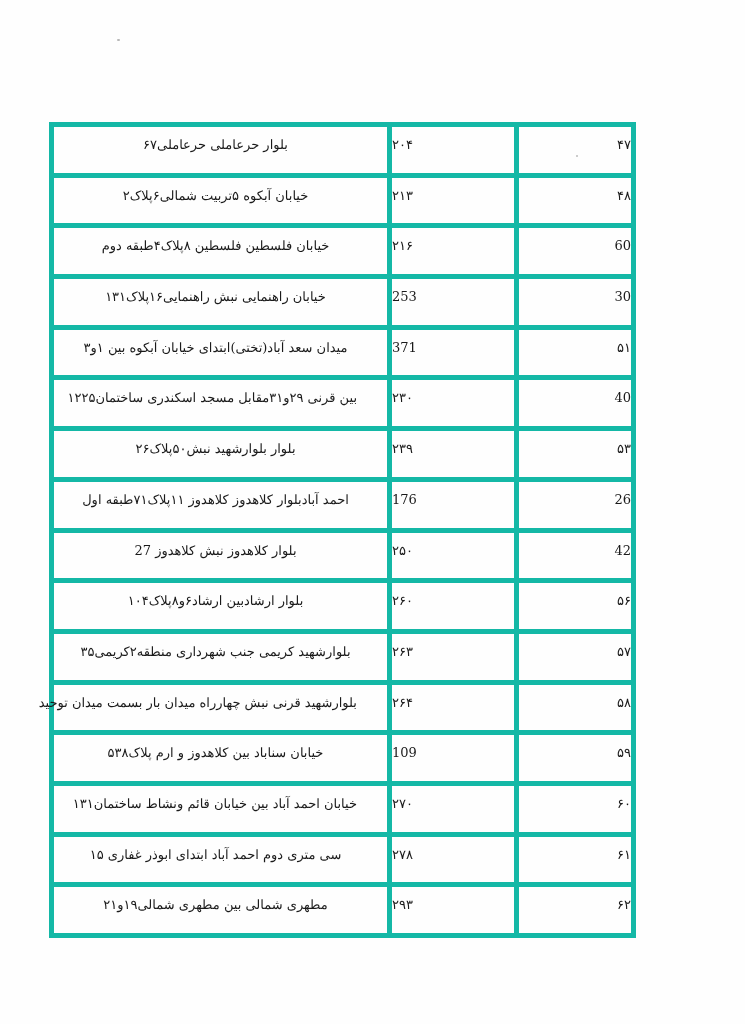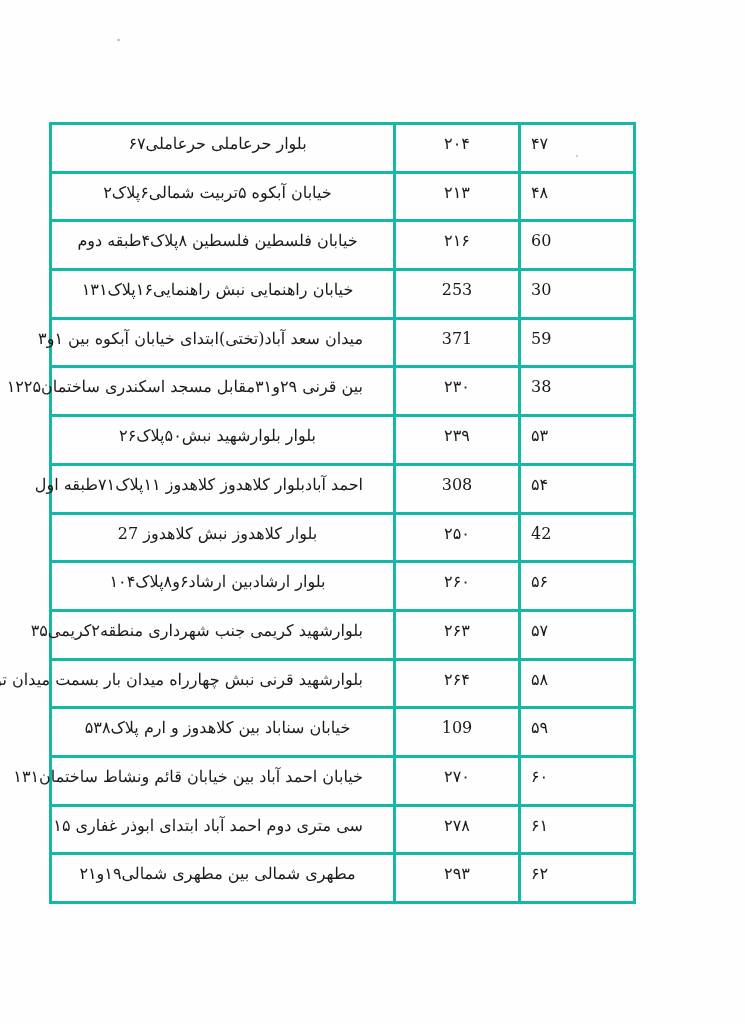--- a/index.html
+++ b/index.html
@@ -38,34 +38,34 @@
     table.addr-table {
       position: absolute;
       left: 49px;
       top: 122px;
       width: 587px;
       border-collapse: collapse;
       direction: rtl;
       table-layout: fixed;
     }
     table.addr-table td {
-      border: 3px solid #14b8a6;
+      border: 5px solid #14b8a6;
       height: 45.7px;
       padding: 0;
       vertical-align: top;
-      font-size: 16px;
+      font-size: 13px;
       line-height: 1;
     }
     td.col-row {
       width: 112px;
-      text-align: left;
+      text-align: right;
     }
     td.col-code {
       width: 122px;
-      text-align: center;
+      text-align: left;
     }
     td.col-address {
       text-align: center;
       padding-right: 0;
     }
     .cell-text {
       display: block;
       padding-top: 11px;
     }
     td.col-row .cell-text {
@@ -126,32 +126,32 @@
           </td>
         <td class="col-code">
             <span class="cell-text">253</span>
           </td>
         <td class="col-address">
             <span class="cell-text">خیابان راهنمایی نبش راهنمایی۱۶پلاک۱۳۱</span>
           </td>
       </tr>
       <tr>
         <td class="col-row">
-            <span class="cell-text">59</span>
+            <span class="cell-text">۵۱</span>
           </td>
         <td class="col-code">
             <span class="cell-text">371</span>
           </td>
         <td class="col-address">
             <span class="cell-text">میدان سعد آباد(تختی)ابتدای خیابان آبکوه بین ۱و۳</span>
           </td>
       </tr>
       <tr>
         <td class="col-row">
-            <span class="cell-text">38</span>
+            <span class="cell-text">40</span>
           </td>
         <td class="col-code">
             <span class="cell-text">۲۳۰</span>
           </td>
         <td class="col-address">
             <span class="cell-text">بین قرنی ۲۹و۳۱مقابل مسجد اسکندری ساختمان۱۲۲۵</span>
           </td>
       </tr>
       <tr>
         <td class="col-row">
@@ -159,24 +159,24 @@
           </td>
         <td class="col-code">
             <span class="cell-text">۲۳۹</span>
           </td>
         <td class="col-address">
             <span class="cell-text">بلوار بلوارشهید  نبش۵۰پلاک۲۶</span>
           </td>
       </tr>
       <tr>
         <td class="col-row">
-            <span class="cell-text">۵۴</span>
-          </td>
-        <td class="col-code">
-            <span class="cell-text">308</span>
+            <span class="cell-text">26</span>
+          </td>
+        <td class="col-code">
+            <span class="cell-text">176</span>
           </td>
         <td class="col-address">
             <span class="cell-text">احمد آبادبلوار کلاهدوز کلاهدوز ۱۱پلاک۷۱طبقه اول</span>
           </td>
       </tr>
       <tr>
         <td class="col-row">
             <span class="cell-text">42</span>
           </td>
         <td class="col-code">

